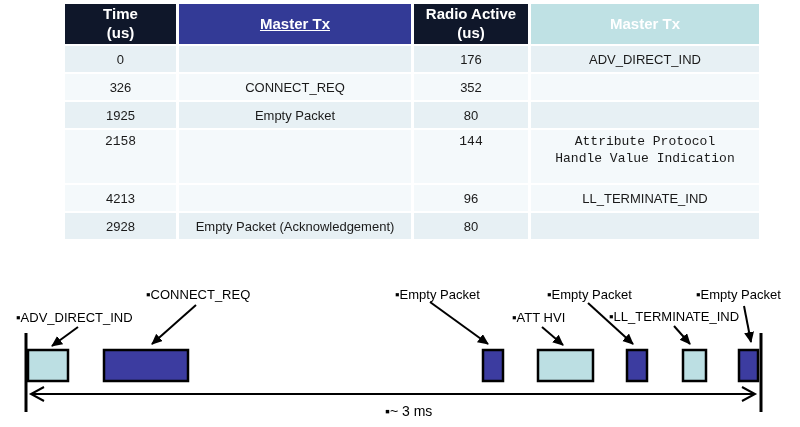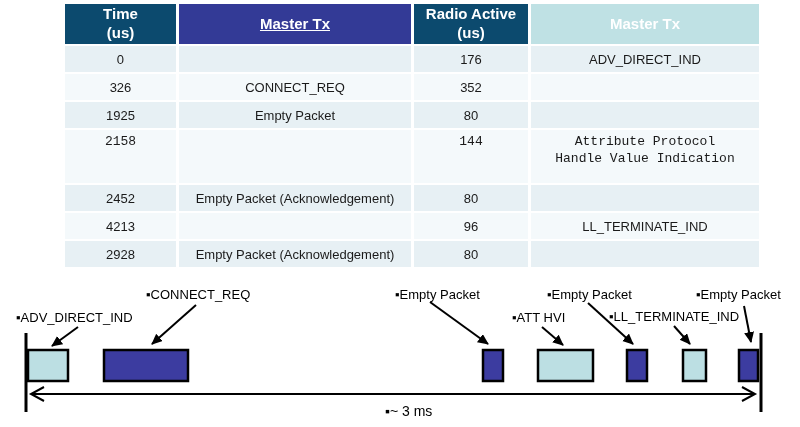--- a/index.html
+++ b/index.html
@@ -29,21 +29,21 @@
     text-align: center;
     vertical-align: middle;
     white-space: pre-line;
     line-height: 1.25;
   }
   .col-time-w   { width: 110px; }
   .col-master-w { width: 230px; }
   .col-radio-w  { width: 113px; }
   .col-slave-w  { width: 226px; }
 
-  th.hdr-gray  { background: #0c4a6e; }
+  th.hdr-gray  { background: #0f172a; }
   th.hdr-blue  { background: #333A96; text-decoration: underline; }
   th.hdr-cyan  { background: #BFE1E4; }
 
   .timing-table td {
     height: 26px;
     padding: 0 2px;
     font-size: 13px;
     line-height: 17px;
     color: #1A1A1A;
     text-align: center;
@@ -109,26 +109,20 @@
           <td>80</td>
           <td></td>
         </tr>
         <tr class="odd tall">
           <td>2158</td>
           <td></td>
           <td>144</td>
           <td>Attribute Protocol
 Handle Value Indication</td>
         </tr>
-        <tr class="even">
-          <td>2452</td>
-          <td>Empty Packet (Acknowledgement)</td>
-          <td>80</td>
-          <td></td>
-        </tr>
         <tr class="odd">
           <td>4213</td>
           <td></td>
           <td>96</td>
           <td>LL_TERMINATE_IND</td>
         </tr>
         <tr class="even">
           <td>2928</td>
           <td>Empty Packet (Acknowledgement)</td>
           <td>80</td>

